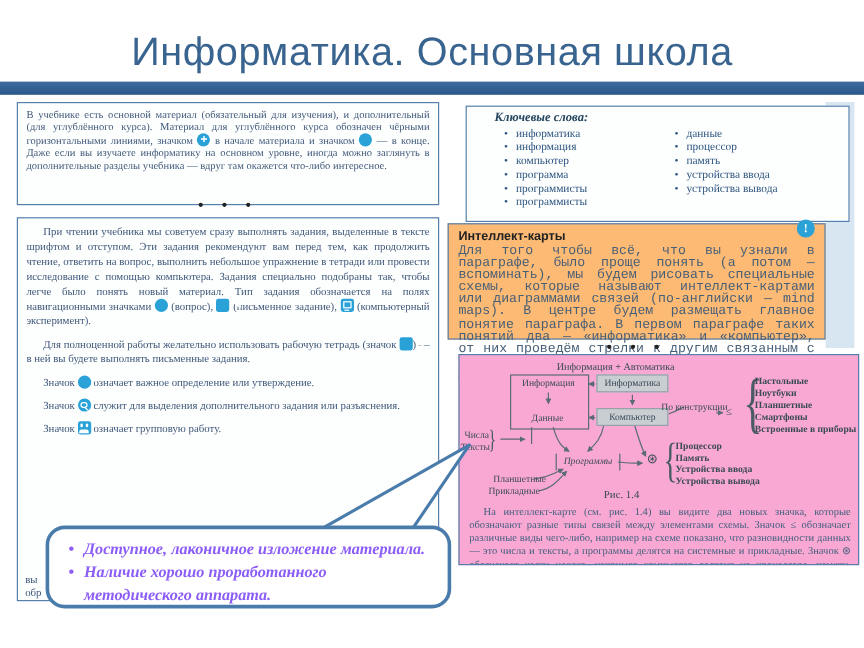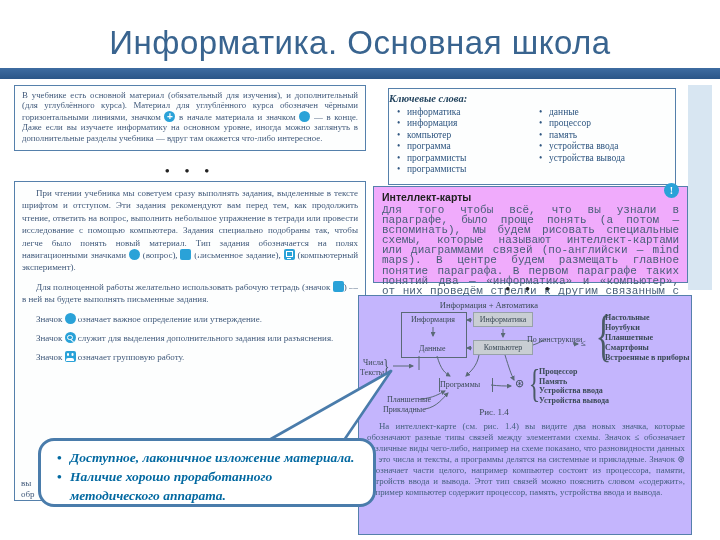--- a/index.html
+++ b/index.html
@@ -39,65 +39,65 @@
   .icon-search-circle::before{content:"";position:absolute;left:2.5px;top:2.5px;width:3.5px;height:3.5px;
                  border:1.2px solid #fff;border-radius:50%;}
   .icon-search-circle::after{content:"";position:absolute;right:1.8px;bottom:2px;width:3.5px;height:1.2px;
                  background:#fff;transform:rotate(40deg);}
   .icon-group-square{border-radius:2px;}
   .icon-group-square::before{content:"";position:absolute;left:2px;top:2px;width:2.6px;height:2.6px;
                  border-radius:50%;background:#fff;box-shadow:4.5px 0 0 #fff;}
   .icon-group-square::after{content:"";position:absolute;left:1.6px;bottom:1.6px;width:7.8px;height:3px;
                  background:#fff;border-radius:2px 2px 0 0;}
   
-  #lbox1{left:14px;top:85px;width:352px;height:66px;padding:4px 7px;font-size:8.8px;line-height:10.4px;}
+  #lbox1{left:14px;top:85px;width:352px;height:86px;padding:4px 7px;font-size:8.8px;line-height:10.4px;}
   #ldots{left:14px;top:163px;width:352px;}
   #lbox2{left:14px;top:181px;width:352px;height:320px;padding:5px 7px;font-size:9px;line-height:12.4px;}
   .fragment{position:absolute;left:6px;font-size:9px;color:#40597a;}
   
   .page-strip{position:absolute;left:688px;top:85px;width:24px;height:205px;background:#d8e6f2;}
-  #rbox1{left:388px;top:88px;width:288px;height:97px;padding:4px 0;}
+  #rbox1{left:388px;top:88px;width:320px;height:97px;padding:4px 23px;}
   .kw-head{font-size:10.5px;font-weight:bold;font-style:italic;color:#24455f;margin-bottom:3px;}
   .kw-cols{position:relative;}
   .kw-col{position:absolute;top:0;font-size:9.5px;color:#2f5680;}
   .kw-col1{left:8px;} .kw-col2{left:150px;}
   .kw-item{line-height:11.4px;padding-left:10px;position:relative;}
   .kw-item::before{content:"\2022";position:absolute;left:0;}
-  #rbox2{left:373px;top:186px;width:315px;height:97px;padding:4px 8px;overflow:visible;background:#f0abfc;}
+  #rbox2{left:373px;top:186px;width:315px;height:97px;padding:4px 8px;overflow:visible;background:#fdba74;}
   .int-head{font-family:"Liberation Sans",sans-serif;font-weight:bold;font-size:10.5px;color:#222;margin-bottom:2px;}
   .int-body{font-size:11px;line-height:10.1px;color:#475f77;text-align:justify;font-family:Liberation Mono, monospace;}
   .info-icon{position:absolute;right:8px;top:-4px;width:15px;height:15px;border-radius:50%;
              background:#2aa2d8;color:#fff;font:bold 10px/15px "Liberation Serif",serif;text-align:center;}
   .info-icon::before{content:"!";}
   #rdots{left:373px;top:281px;width:315px;}
-  #rbox3{left:358px;top:295px;width:334px;height:240px;background:#c4b5fd;}
+  #rbox3{left:382px;top:295px;width:334px;height:176px;background:#f9a8d4;}
   
   .dg{position:absolute;left:0;top:4px;width:334px;height:122px;
       font-family:"Liberation Serif",serif;color:#3a4a55;}
   .dg-label{position:absolute;font-size:8px;line-height:9px;white-space:nowrap;}
   .dg-header{position:absolute;left:30px;top:0px;width:200px;text-align:center;font-size:8.5px;}
   .dg-outer{position:absolute;left:42px;top:12px;width:64px;height:44px;border:1px solid #5a6a76;}
   .dg-box{position:absolute;border:1px solid #97a1a9;background:#c9ced3;font-size:8px;
           text-align:center;box-sizing:border-box;}
   .dg-prog{position:absolute;left:80px;top:78px;width:52px;height:14px;line-height:14px;
            border-left:1.3px solid #5a6a76;border-right:1.3px solid #5a6a76;
-           font-size:8px;text-align:left;}
+           font-size:8px;text-align:center;font-style:italic;}
   .brace{position:absolute;font-family:"Liberation Serif",serif;color:#4a5a66;transform:scaleX(0.6);}
   .dg-li{font-size:8px;font-weight:bold;}
   .constr-list .dg-li{line-height:10px;}
   .parts-list .dg-li{line-height:9.5px;}
   .dg-caption{position:absolute;left:80px;top:107px;width:110px;text-align:center;font-size:9px;}
   .note{position:absolute;left:8px;top:125px;width:318px;font-family:"Liberation Serif",serif;
         font-size:8.8px;line-height:11px;color:#44607e;text-align:justify;text-indent:12px;}
   
   #tail{position:absolute;left:250px;top:360px;width:150px;height:100px;z-index:5;pointer-events:none;}
   #callout{position:absolute;left:38px;top:438px;width:338px;height:69px;box-sizing:border-box;
            background:#fff;border:3px solid #4a7cab;border-radius:16px;z-index:6;
            padding:7px 10px 6px 16px;font-family:"Liberation Serif",serif;
-           font-weight:bold;font-style:italic;font-size:13.5px;line-height:19px;color:#0369a1;}
+           font-weight:bold;font-style:italic;font-size:13.5px;line-height:19px;color:#8b5cf6;}
   .callout-item{position:relative;padding-left:13px;}
   .callout-item::before{content:"\2022";position:absolute;left:0;font-style:normal;}
 </style>
 </head>
 <body>
 
 <div id="slide">
 
   <div class="title">Информатика. Основная школа</div>
   <div class="title-bar"></div>

